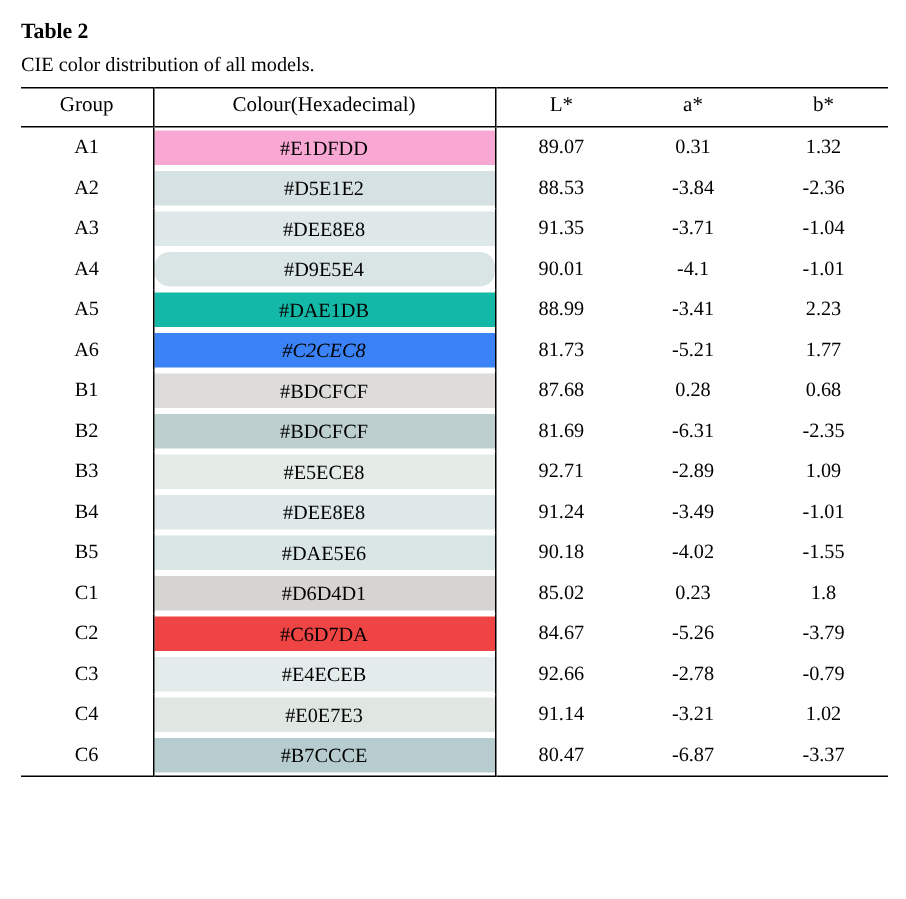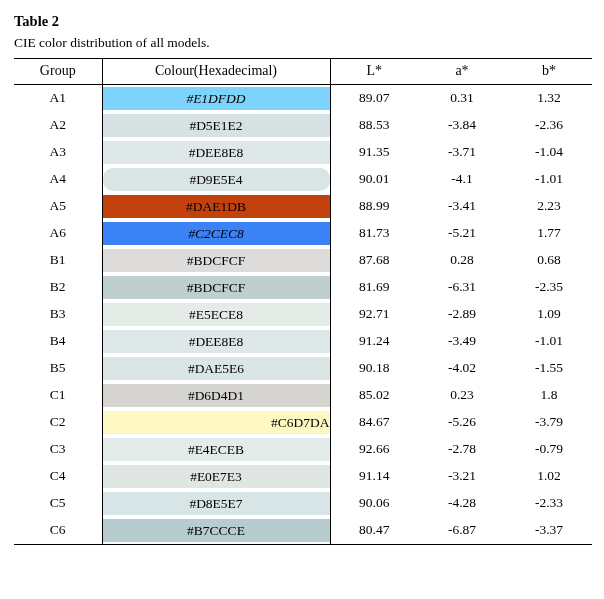--- a/index.html
+++ b/index.html
@@ -110,21 +110,21 @@
         <th class="colour">Colour(Hexadecimal)</th>
         <th>L*</th>
         <th>a*</th>
         <th>b*</th>
       </tr>
     </thead>
     <tbody id="table-body">
         <tr>
           <td class="group">A1</td>
           <td class="colour">
-            <span class="swatch" style="background-color: #7dd3fc; font-style: italic;">#E1DFDD</span>
+            <span class="swatch" style="background-color: #f9a8d4;">#E1DFDD</span>
           </td>
           <td>89.07</td>
           <td>0.31</td>
           <td>1.32</td>
         </tr>
         <tr>
           <td class="group">A2</td>
           <td class="colour">
             <span class="swatch" style="background-color: rgb(213, 225, 226);">#D5E1E2</span>
           </td>
@@ -146,21 +146,21 @@
           <td class="colour">
             <span class="swatch" style="background-color: rgb(217, 229, 228); border-radius: 10px;">#D9E5E4</span>
           </td>
           <td>90.01</td>
           <td>-4.1</td>
           <td>-1.01</td>
         </tr>
         <tr>
           <td class="group">A5</td>
           <td class="colour">
-            <span class="swatch" style="background-color: #c2410c;">#DAE1DB</span>
+            <span class="swatch" style="background-color: #14b8a6;">#DAE1DB</span>
           </td>
           <td>88.99</td>
           <td>-3.41</td>
           <td>2.23</td>
         </tr>
         <tr>
           <td class="group">A6</td>
           <td class="colour">
             <span class="swatch" style="background-color: #3b82f6; font-style: italic;">#C2CEC8</span>
           </td>
@@ -218,21 +218,21 @@
           <td class="colour">
             <span class="swatch" style="background-color: rgb(214, 212, 209);">#D6D4D1</span>
           </td>
           <td>85.02</td>
           <td>0.23</td>
           <td>1.8</td>
         </tr>
         <tr>
           <td class="group">C2</td>
           <td class="colour">
-            <span class="swatch" style="background-color: #fef9c3; text-align: right;">#C6D7DA</span>
+            <span class="swatch" style="background-color: #ef4444;">#C6D7DA</span>
           </td>
           <td>84.67</td>
           <td>-5.26</td>
           <td>-3.79</td>
         </tr>
         <tr>
           <td class="group">C3</td>
           <td class="colour">
             <span class="swatch" style="background-color: rgb(228, 236, 235);">#E4ECEB</span>
           </td>
@@ -243,29 +243,20 @@
         <tr>
           <td class="group">C4</td>
           <td class="colour">
             <span class="swatch" style="background-color: rgb(224, 231, 227);">#E0E7E3</span>
           </td>
           <td>91.14</td>
           <td>-3.21</td>
           <td>1.02</td>
         </tr>
         <tr>
-          <td class="group">C5</td>
-          <td class="colour">
-            <span class="swatch" style="background-color: rgb(216, 229, 231);">#D8E5E7</span>
-          </td>
-          <td>90.06</td>
-          <td>-4.28</td>
-          <td>-2.33</td>
-        </tr>
-        <tr>
           <td class="group">C6</td>
           <td class="colour">
             <span class="swatch" style="background-color: rgb(183, 204, 206);">#B7CCCE</span>
           </td>
           <td>80.47</td>
           <td>-6.87</td>
           <td>-3.37</td>
         </tr>
       </tbody>
   </table>

